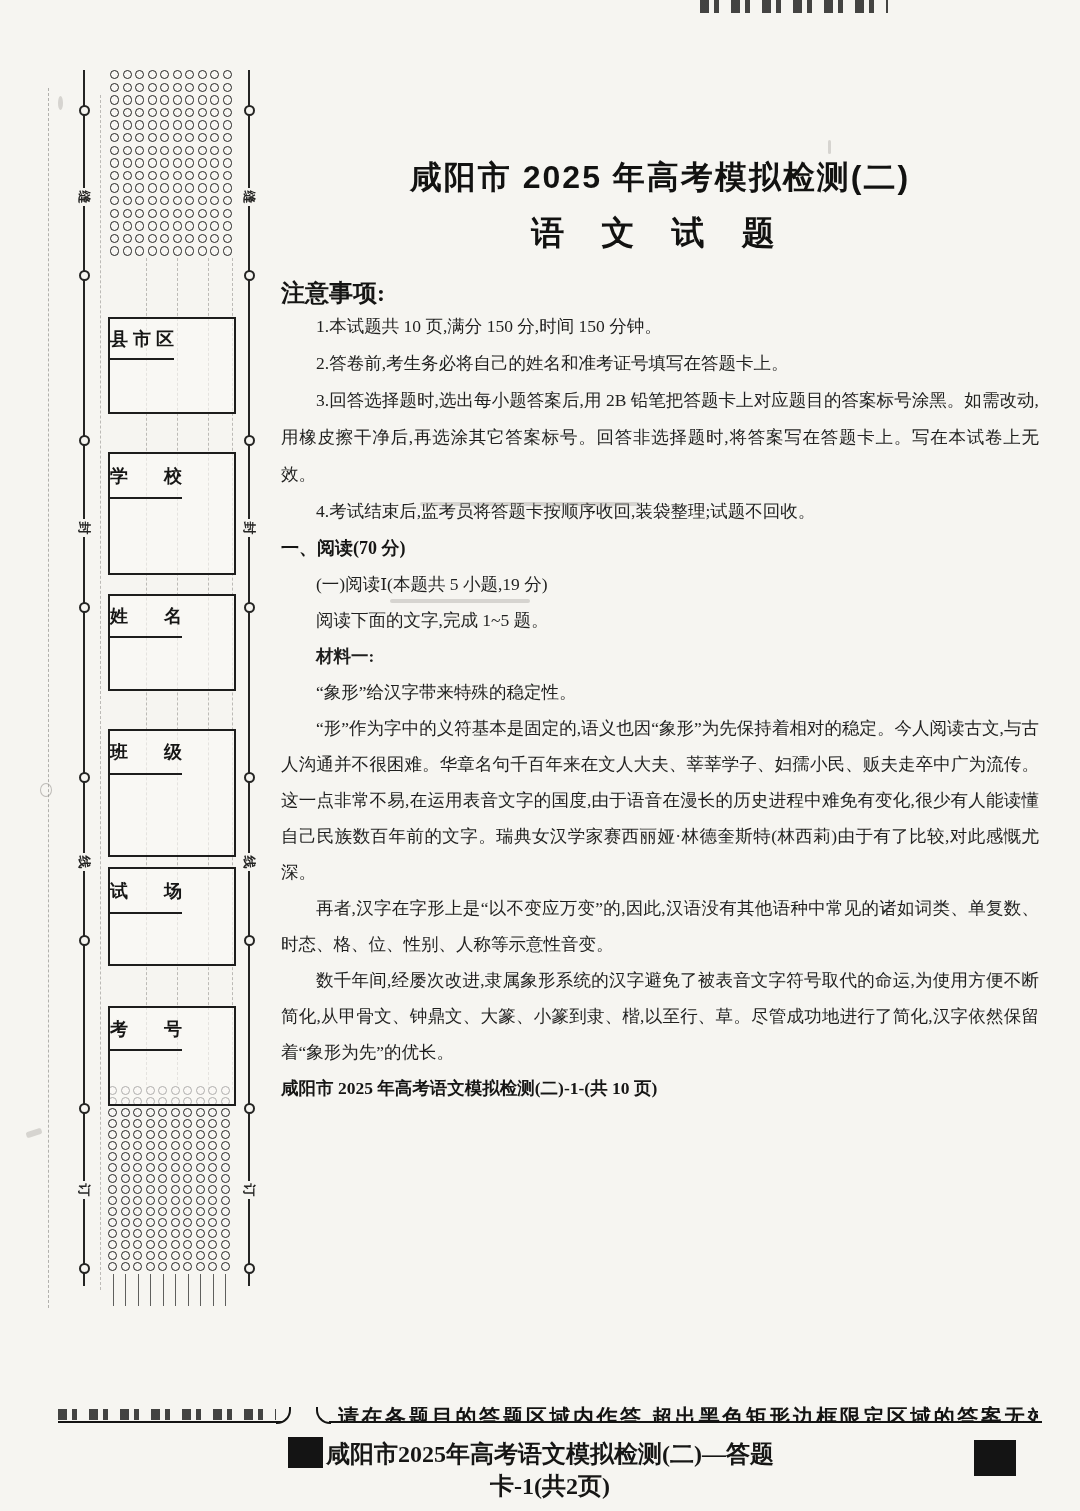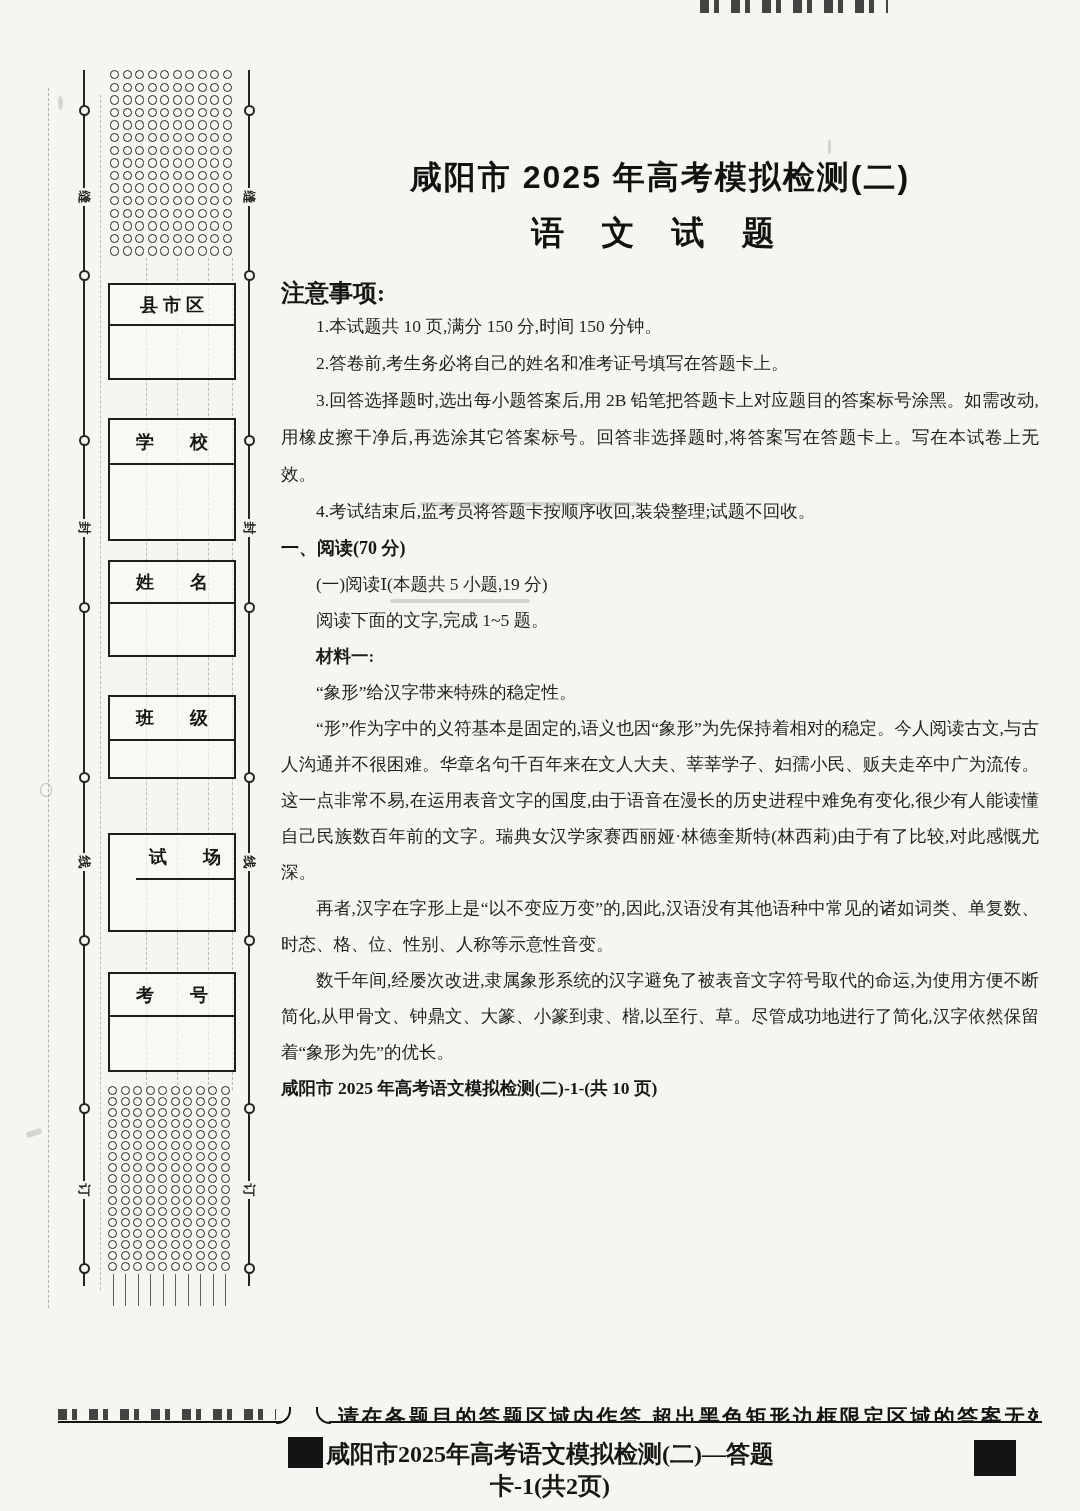--- a/index.html
+++ b/index.html
@@ -47,21 +47,21 @@
   .vdash{position:absolute; width:0; border-left:1.3px dashed #8d8b86; opacity:.55;}
   .edge-dash{position:absolute; width:0; border-left:1.5px dashed #6f6e6a; opacity:.5;}
   .bubble-grid{position:absolute; display:grid;}
   .bubble{
     width:9.4px; height:9.4px; border:1.7px solid #232322; border-radius:50%;
     background:#f8f7f4; box-sizing:border-box;
   }
   .fbox{
     position:absolute; left:108px; width:128px; box-sizing:border-box;
     border:2.3px solid #1d1d1c; background:rgba(250,249,246,.65);
-    display:flex; flex-direction:column;
+    display:flex; margin-top:34px;
   }
   .fbox-head{
     box-sizing:border-box; border-bottom:2px solid #1d1d1c; display:flex;
     align-items:center; justify-content:center; font-size:18px; font-weight:bold;
     color:#161615; font-family:"Liberation Sans","DejaVu Sans",sans-serif;
   }
   .fbox-body{flex:1;}
   .colstub{position:absolute; width:0; border-left:1.6px solid #3a3938; opacity:.8;}
   
   .frag{
@@ -473,25 +473,25 @@
           <div class="fbox-body"></div>
         </div>
         <div class="fbox" style="top: 418px; height: 123px;">
           <div class="fbox-head" style="height: 45px;">学　　校</div>
           <div class="fbox-body"></div>
         </div>
         <div class="fbox" style="top: 560px; height: 97px;">
           <div class="fbox-head" style="height: 42px;">姓　　名</div>
           <div class="fbox-body"></div>
         </div>
-        <div class="fbox" style="top: 695px; height: 84px;">
+        <div class="fbox" style="top: 695px; height: 128px;">
           <div class="fbox-head" style="height: 44px;">班　　级</div>
           <div class="fbox-body"></div>
         </div>
-        <div class="fbox" style="top: 833px; height: 99px; padding-left: 26px;">
+        <div class="fbox" style="top: 833px; height: 99px;">
           <div class="fbox-head" style="height: 45px;">试　　场</div>
           <div class="fbox-body"></div>
         </div>
         <div class="fbox" style="top: 972px; height: 100px;">
           <div class="fbox-head" style="height: 43px;">考　　号</div>
           <div class="fbox-body"></div>
         </div>
       </div>
 
     <div class="noise-dot" style="left:40px; top:783px; width:10px; height:12px;"></div>

